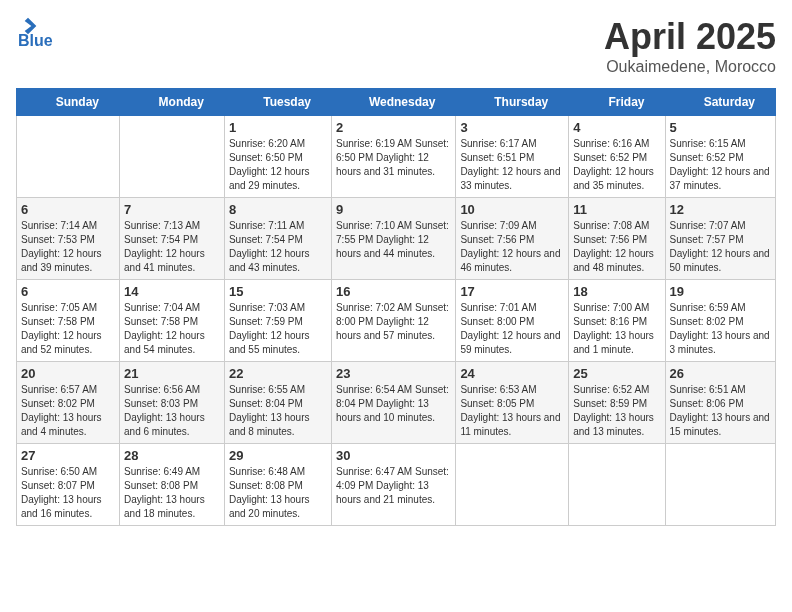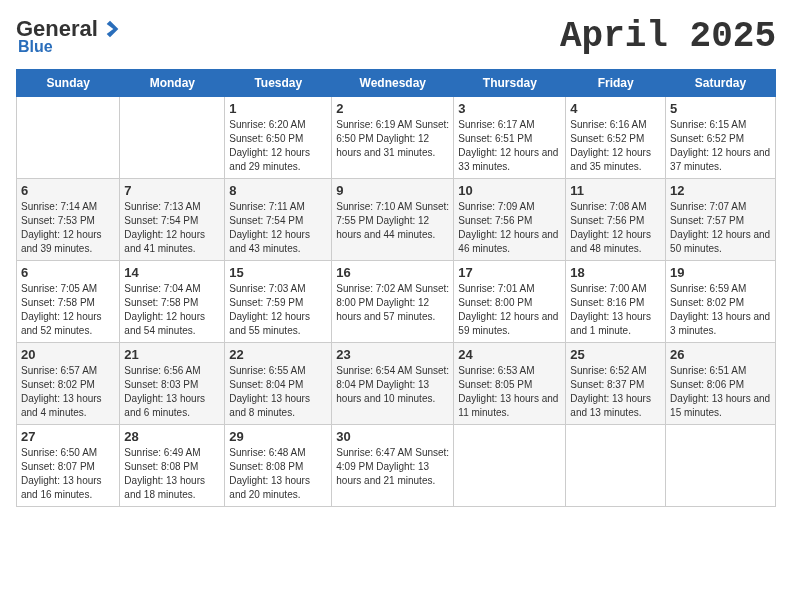--- a/index.html
+++ b/index.html
@@ -37,41 +37,40 @@
     }
     .logo-blue-label {
       font-size: 16px;
       color: #2a6ebb;
       font-weight: bold;
       margin-top: -4px;
       margin-left: 2px;
     }
     .title-block {
       text-align: right;
-      font-family: Liberation Mono, monospace;
     }
     .month-title {
       font-size: 36px;
       font-weight: bold;
       color: #333;
     }
     .location-title {
       font-size: 16px;
       color: #555;
     }
     table {
       width: 100%;
       border-collapse: collapse;
       font-size: 11px;
     }
     thead tr th {
       background-color: #2a6ebb;
       color: #fff;
-      text-align: center;
-      padding: 6px 4px;
+      text-align: right;
+      padding: 6px 20px;
       font-size: 12px;
       font-weight: bold;
       border: 1px solid #2a6ebb;
     }
     tbody tr {
       vertical-align: top;
     }
     tbody tr td {
       border: 1px solid #ccc;
       padding: 4px;
@@ -96,29 +95,29 @@
     .empty-cell {
       background: #fff !important;
     }
   </style>
 </head>
 <body>
 
 <div class="header">
   <div class="logo">
     <div class="logo-text">
-      <span class="logo-general">General</span>
       <svg class="logo-icon" viewBox="0 0 24 24" fill="#2a6ebb">
         <path d="M12 2 L22 12 L12 22 L8 18 L16 12 L8 6 Z" fill="#2a6ebb"></path>
       </svg>
     </div>
     <span class="logo-blue-label">Blue</span>
   </div>
   <div class="title-block">
     <div class="month-title">April 2025</div>
+    <div class="location-title">Oukaimedene, Morocco</div>
   </div>
 </div>
 
 <table>
   <thead>
     <tr>
     <th>Sunday</th>
         <th>Monday</th>
         <th>Tuesday</th>
         <th>Wednesday</th>
@@ -301,21 +300,21 @@
         <td>
           <div class="day-number">24</div>
           <div class="day-info">Sunrise: 6:53 AM
 Sunset: 8:05 PM
 Daylight: 13 hours
 and 11 minutes.</div>
         </td>
         <td>
           <div class="day-number">25</div>
           <div class="day-info">Sunrise: 6:52 AM
-Sunset: 8:37 PM
+Sunset: 8:59 PM
 Daylight: 13 hours
 and 13 minutes.</div>
         </td>
         <td>
           <div class="day-number">26</div>
           <div class="day-info">Sunrise: 6:51 AM
 Sunset: 8:06 PM
 Daylight: 13 hours
 and 15 minutes.</div>
         </td>

